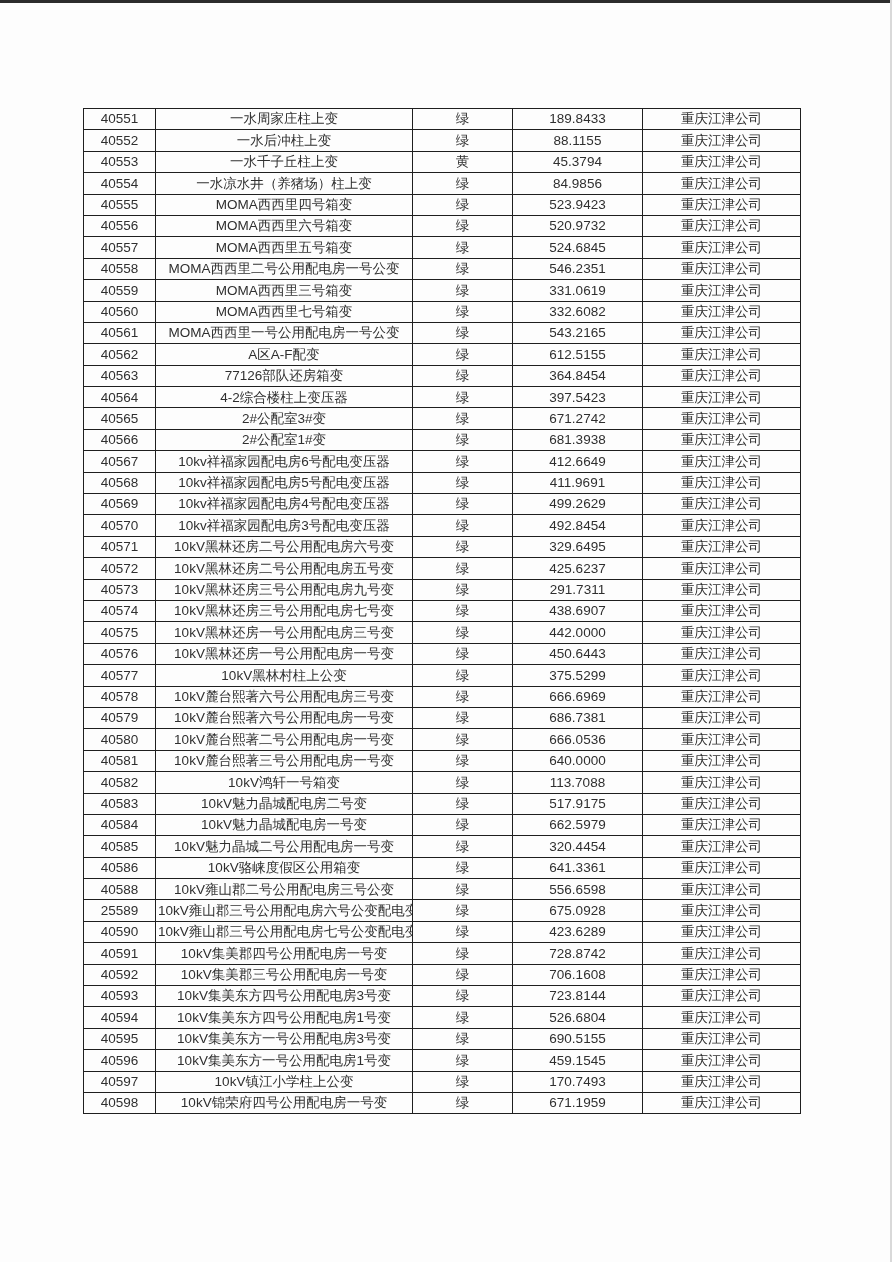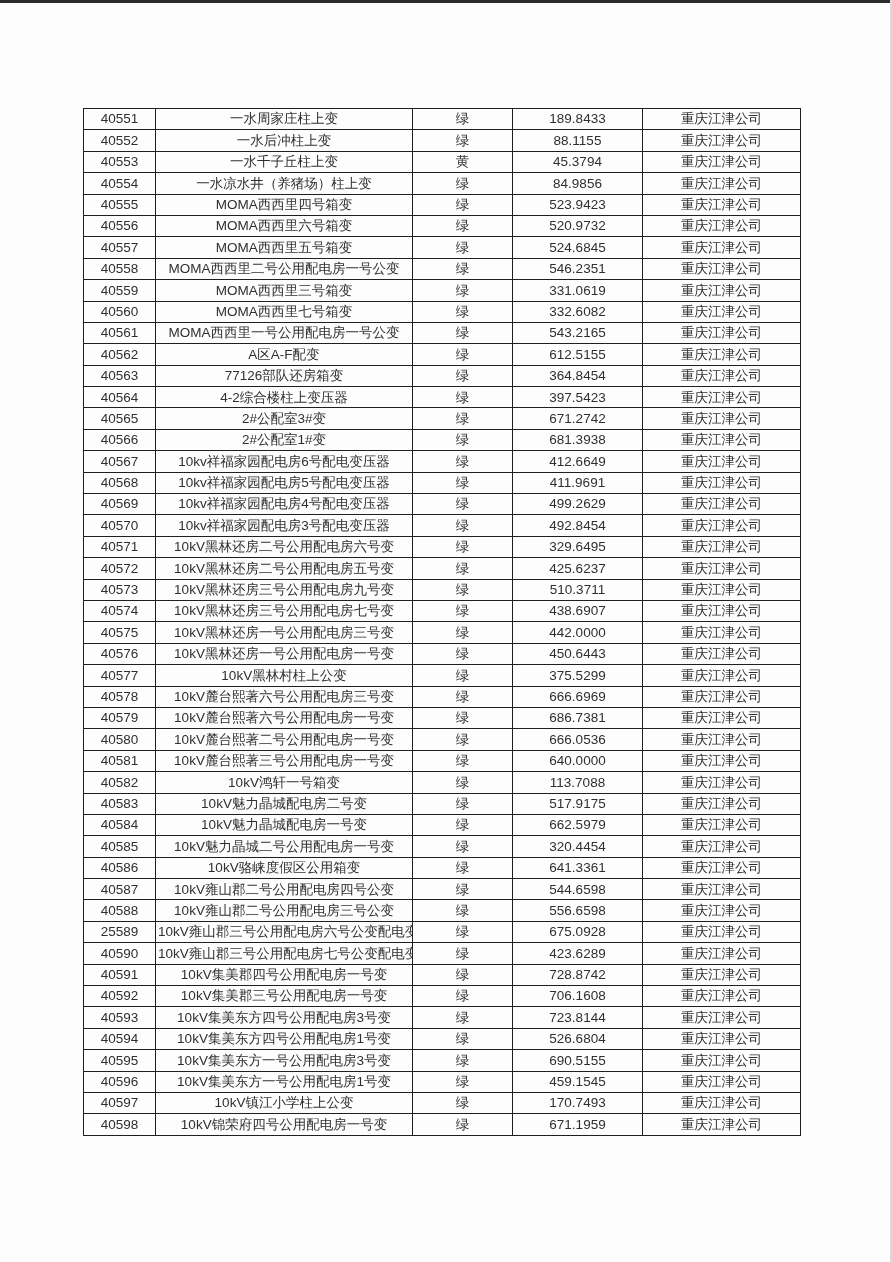--- a/index.html
+++ b/index.html
@@ -218,21 +218,21 @@
     <td>40572</td>
     <td>10kV黑林还房二号公用配电房五号变</td>
     <td>绿</td>
     <td>425.6237</td>
     <td>重庆江津公司</td>
   </tr>
       <tr>
     <td>40573</td>
     <td>10kV黑林还房三号公用配电房九号变</td>
     <td>绿</td>
-    <td>510.3711</td>
+    <td>291.7311</td>
     <td>重庆江津公司</td>
   </tr>
       <tr>
     <td>40574</td>
     <td>10kV黑林还房三号公用配电房七号变</td>
     <td>绿</td>
     <td>438.6907</td>
     <td>重庆江津公司</td>
   </tr>
       <tr>
@@ -310,27 +310,20 @@
     <td>10kV魅力晶城二号公用配电房一号变</td>
     <td>绿</td>
     <td>320.4454</td>
     <td>重庆江津公司</td>
   </tr>
       <tr>
     <td>40586</td>
     <td>10kV骆崃度假区公用箱变</td>
     <td>绿</td>
     <td>641.3361</td>
-    <td>重庆江津公司</td>
-  </tr>
-      <tr>
-    <td>40587</td>
-    <td>10kV雍山郡二号公用配电房四号公变</td>
-    <td>绿</td>
-    <td>544.6598</td>
     <td>重庆江津公司</td>
   </tr>
       <tr>
     <td>40588</td>
     <td>10kV雍山郡二号公用配电房三号公变</td>
     <td>绿</td>
     <td>556.6598</td>
     <td>重庆江津公司</td>
   </tr>
       <tr>

